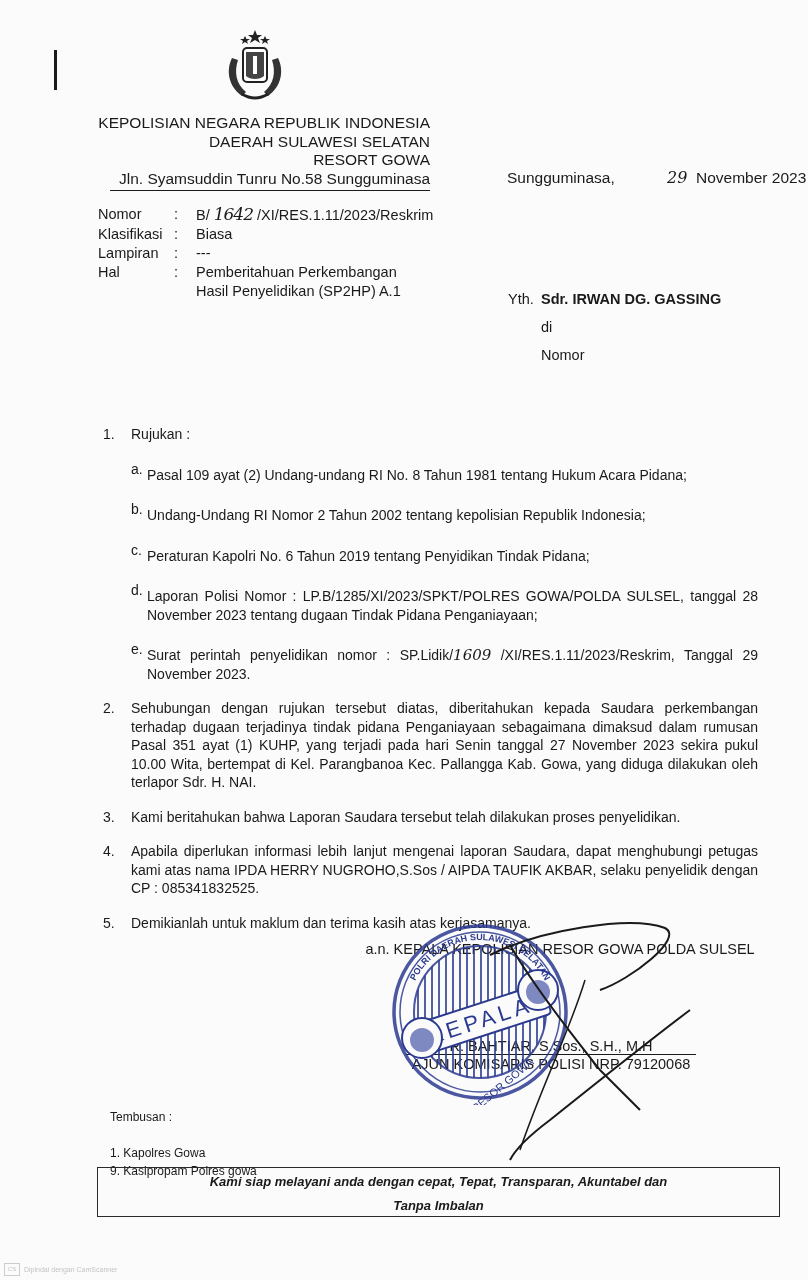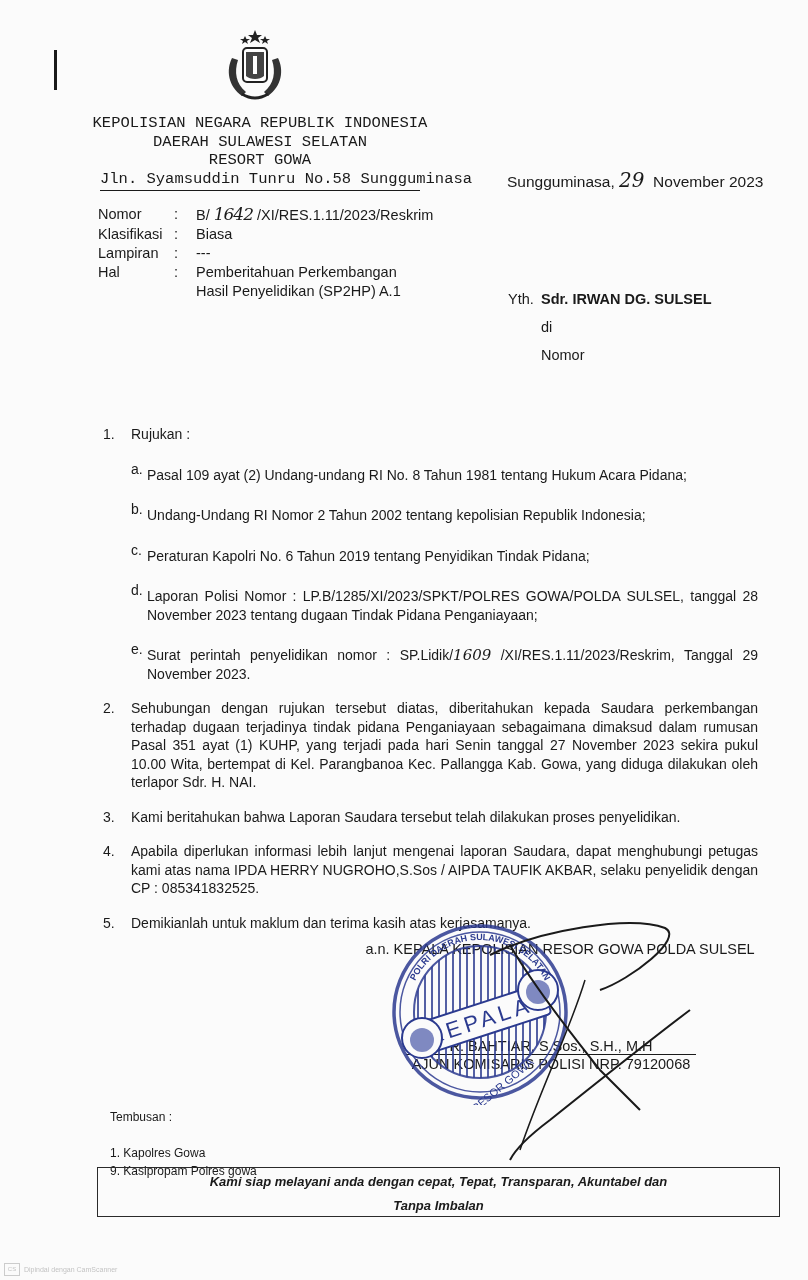--- a/index.html
+++ b/index.html
@@ -6,26 +6,26 @@
     body {
       width: 808px; height: 1280px; position: relative; overflow: hidden;
       background: #fbfbfb;
       font-family: "Liberation Sans", "DejaVu Sans", sans-serif;
       color: #1a1a1a;
     }
     .abs { position: absolute; }
     .margin-mark { left: 54px; top: 50px; width: 3px; height: 40px; background: #1a1a1a; }
     .crest { left: 216px; top: 28px; width: 78px; height: 76px; }
 
-    .hdr { left: 90px; top: 114px; width: 340px; text-align: center; font-size: 15.5px; line-height: 18.5px; font-family: Liberation Mono, monospace; }
+    .hdr { left: 90px; top: 114px; width: 340px; text-align: right; font-size: 15.5px; line-height: 18.5px; }
     .hdr div { white-space: nowrap; }
     .hdr .addr { border-bottom: 1.5px solid #1a1a1a; padding-bottom: 2px; display: inline-block; width: 320px; }
 
     .place-date { left: 507px; top: 168px; font-size: 15.5px; white-space: nowrap; }
-    .place-date .hand { font-family: "DejaVu Serif", serif; font-style: italic; font-size: 20px; }
+    .place-date .hand { font-family: "DejaVu Serif", serif; font-style: italic; font-size: 16px; margin-left: 48px; }
 
     .meta { left: 98px; top: 205px; font-size: 14.5px; line-height: 19px; }
     .meta-row { display: flex; }
     .meta-label { width: 76px; }
     .meta-colon { width: 22px; }
     .meta-val .hand { font-family: "DejaVu Serif", serif; font-style: italic; font-size: 17px; letter-spacing: -1px; }
 
     .recip { left: 508px; top: 285px; font-size: 14.5px; line-height: 28px; }
     .recip .kepada { letter-spacing: 3.2px; padding-left: 33px; }
     .recip .yth { display: flex; }
@@ -113,21 +113,21 @@
     <span class="meta-val">
       <div>Pemberitahuan Perkembangan</div>
       <div>Hasil Penyelidikan (SP2HP) A.1</div>
     </span>
   </div>
 </div>
 
 <div class="abs recip">
   <div class="yth">
     <span style="width:33px">Yth.</span>
-    <b>Sdr. IRWAN DG. SULSEL</b>
+    <b>Sdr. IRWAN DG. GASSING</b>
   </div>
   <div class="indent">di</div>
   <div class="indent">Nomor</div>
 </div>
 
 <div class="abs body">
   <div class="item">
     <span class="num">1.</span>
     <span class="txt">Rujukan :</span>
   </div>

